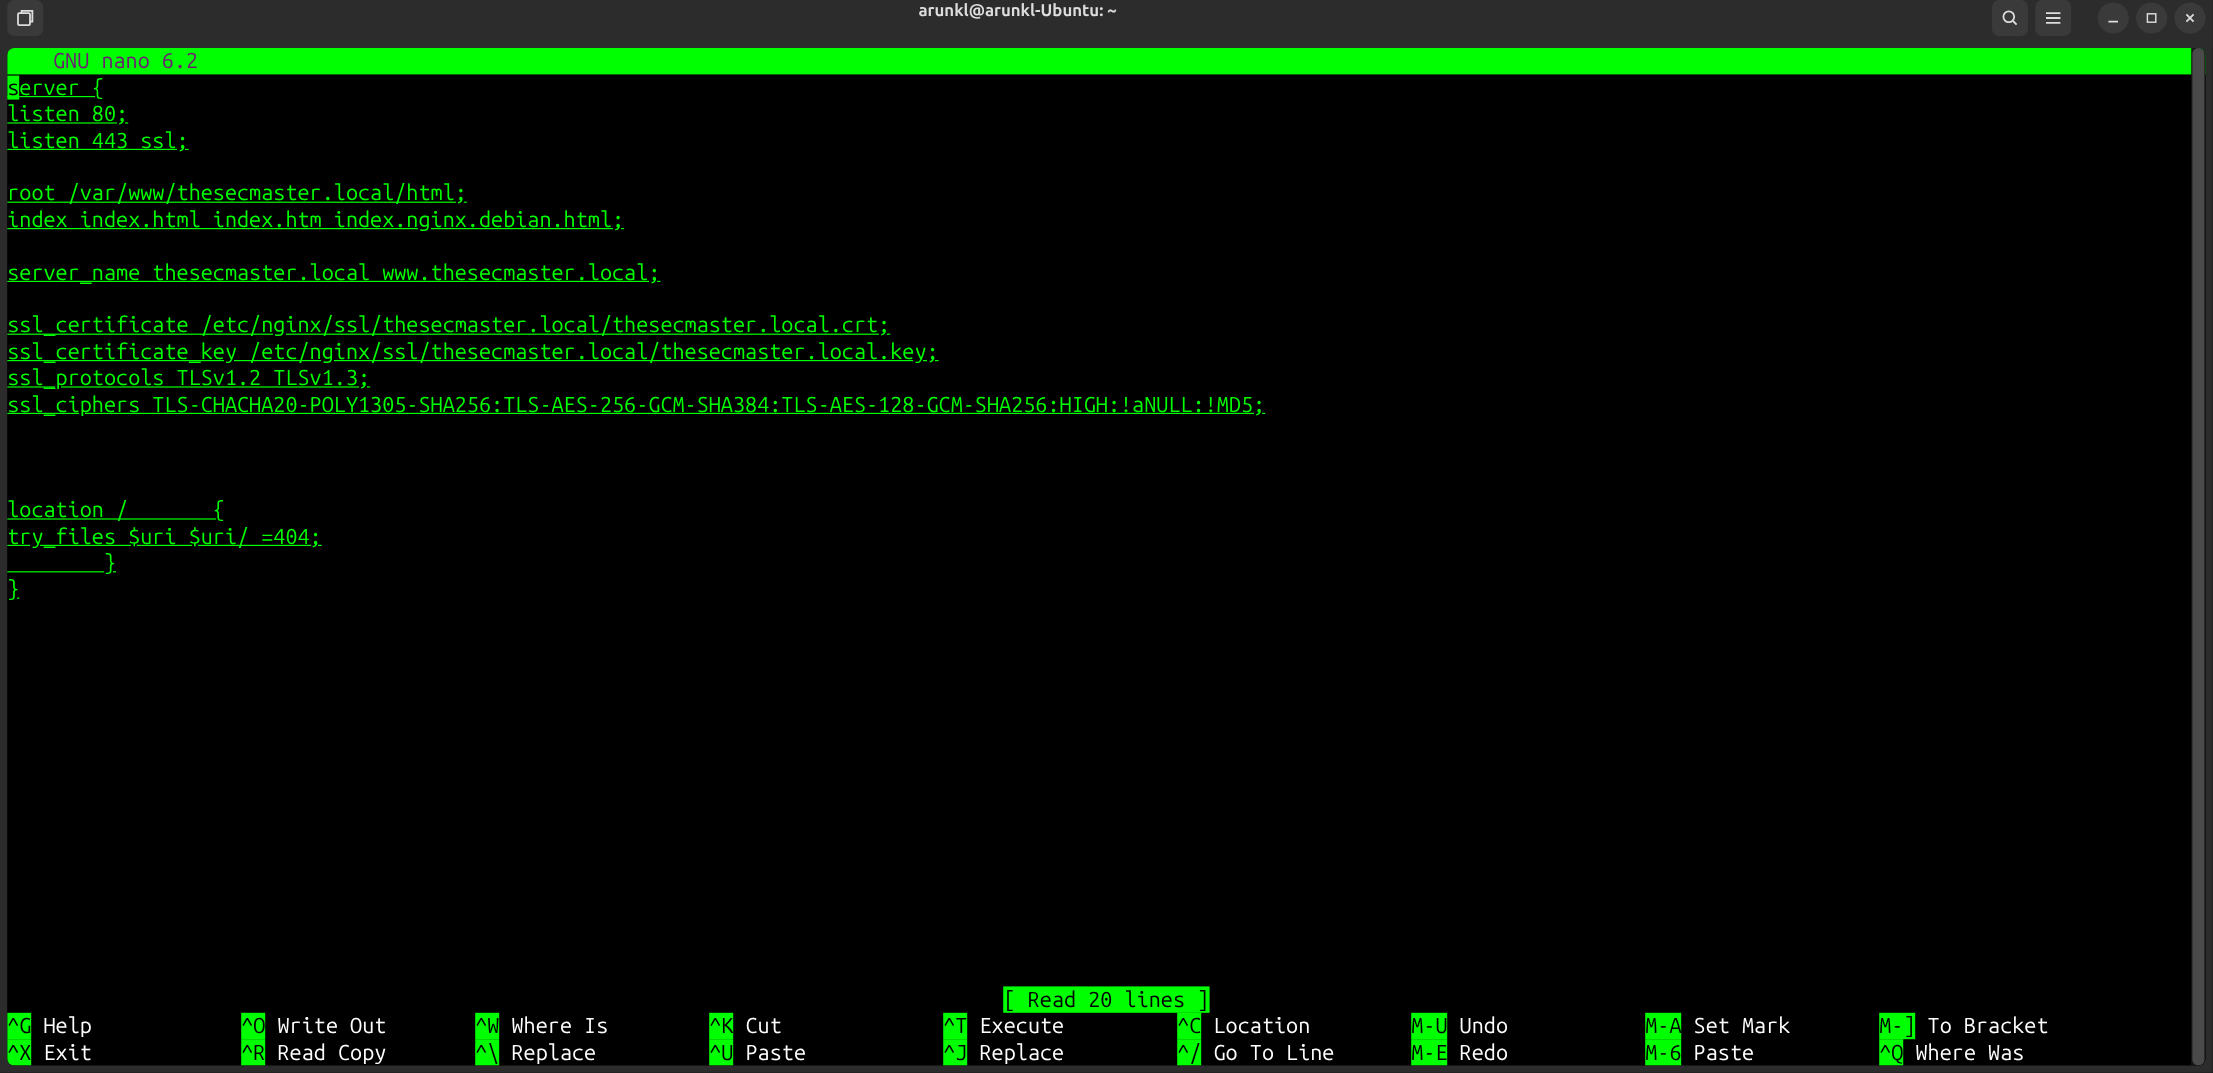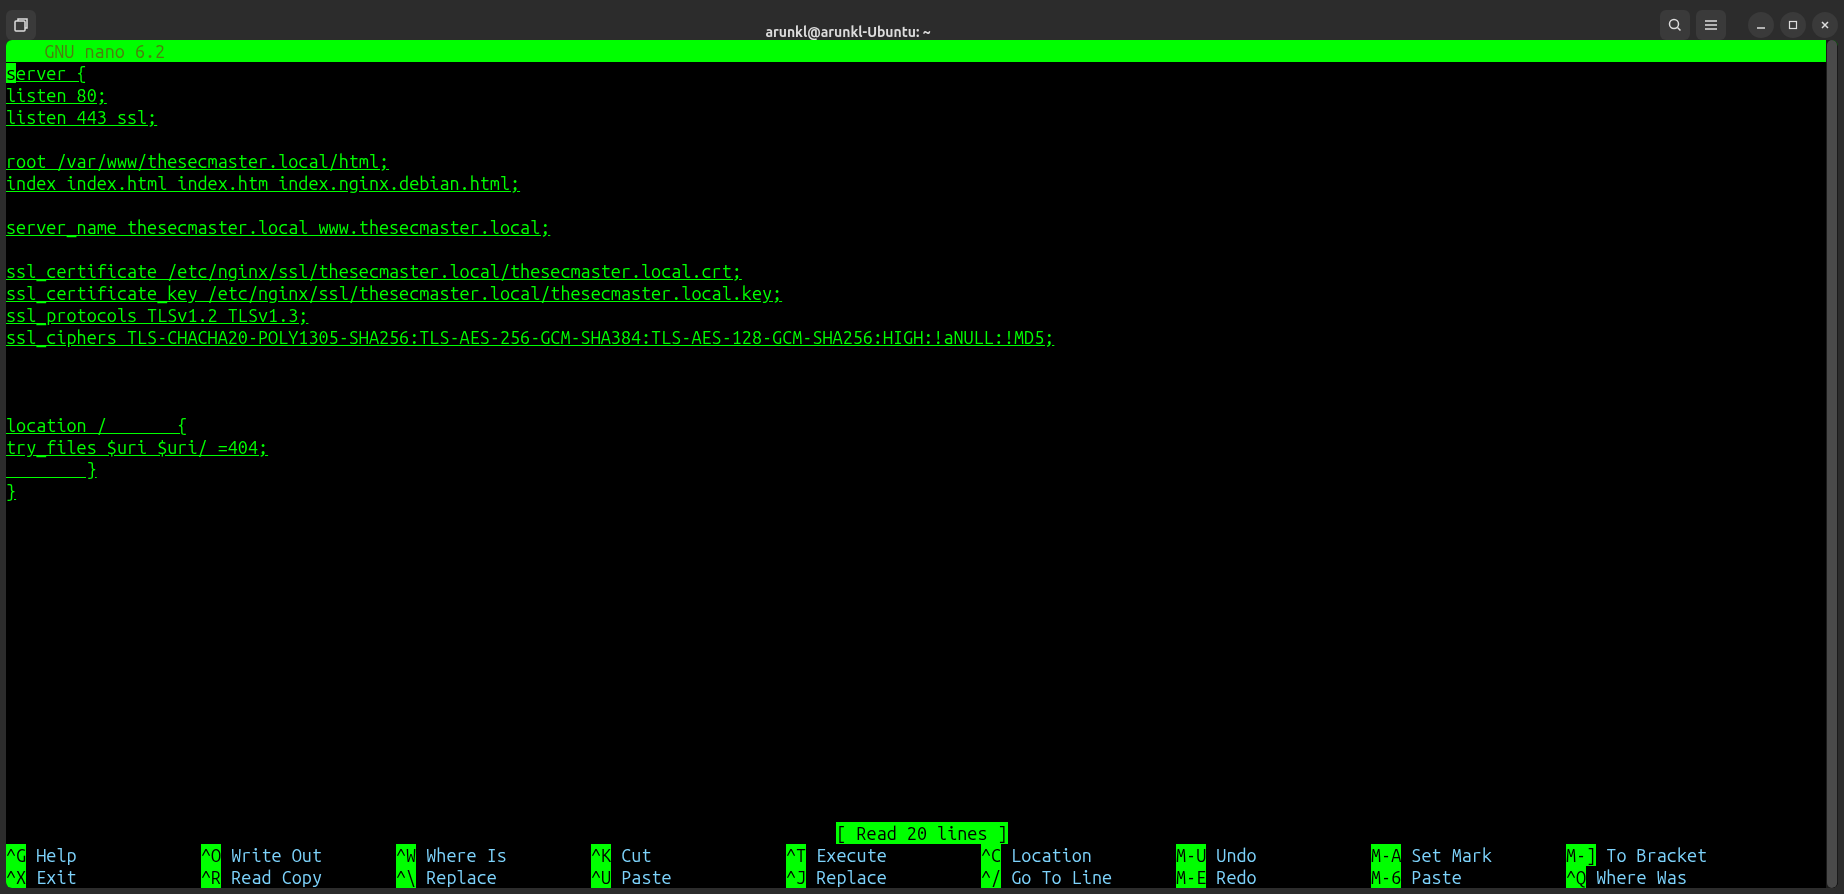--- a/index.html
+++ b/index.html
@@ -7,21 +7,21 @@
   width: 1844px;
   height: 894px;
   background: #2c2c2c;
   font-family: 'Ubuntu Mono', 'DejaVu Sans Mono', monospace;
   overflow: hidden;
 }
 .titlebar {
   height: 40px;
   background: #2c2c2c;
   display: flex;
-  align-items: flex-end;
+  align-items: flex-start;
   padding: 0 6px;
   gap: 6px;
 }
 .titlebar-btn {
   width: 30px;
   height: 30px;
   border-radius: 6px;
   background: #3a3a3a;
   display: flex;
   align-items: center;
@@ -74,21 +74,21 @@
   position: absolute;
   right: 1px;
   top: 0;
   width: 10px;
   height: 100%;
   background: #4a4a4a;
   border-radius: 5px;
 }
 .header-bar {
   background: #00ff00;
-  color: #4d7c0f;
+  color: #701a75;
   height: 22px;
   display: flex;
   white-space: pre;
   padding-left: 0;
 }
 .header-left { padding-left: 18px; }
 .header-center { position: absolute; left: 50%; transform: translateX(-50%); }
 .content {
   white-space: pre;
   color: #00ff00;
@@ -125,21 +125,21 @@
   white-space: pre;
   width: 195px;
   flex-shrink: 0;
 }
 .shortcut-key {
   background: #00ff00;
   color: #000;
   white-space: pre;
 }
 .shortcut-label {
-  color: #7dd3fc;
+  color: #ffffff;
   white-space: pre;
 }
 .cursor {
   background: #00ff00;
   color: #000;
 }
 </style>
 </head>
 <body>
 

